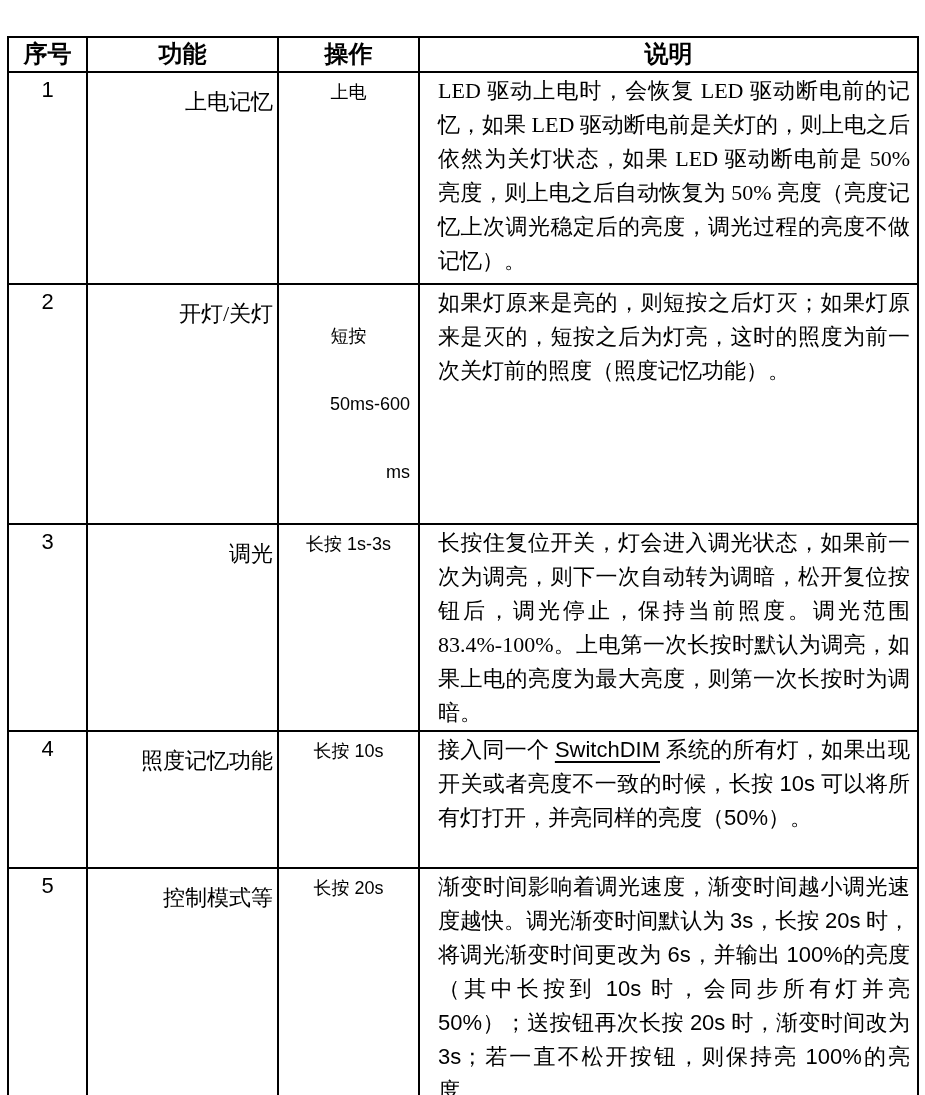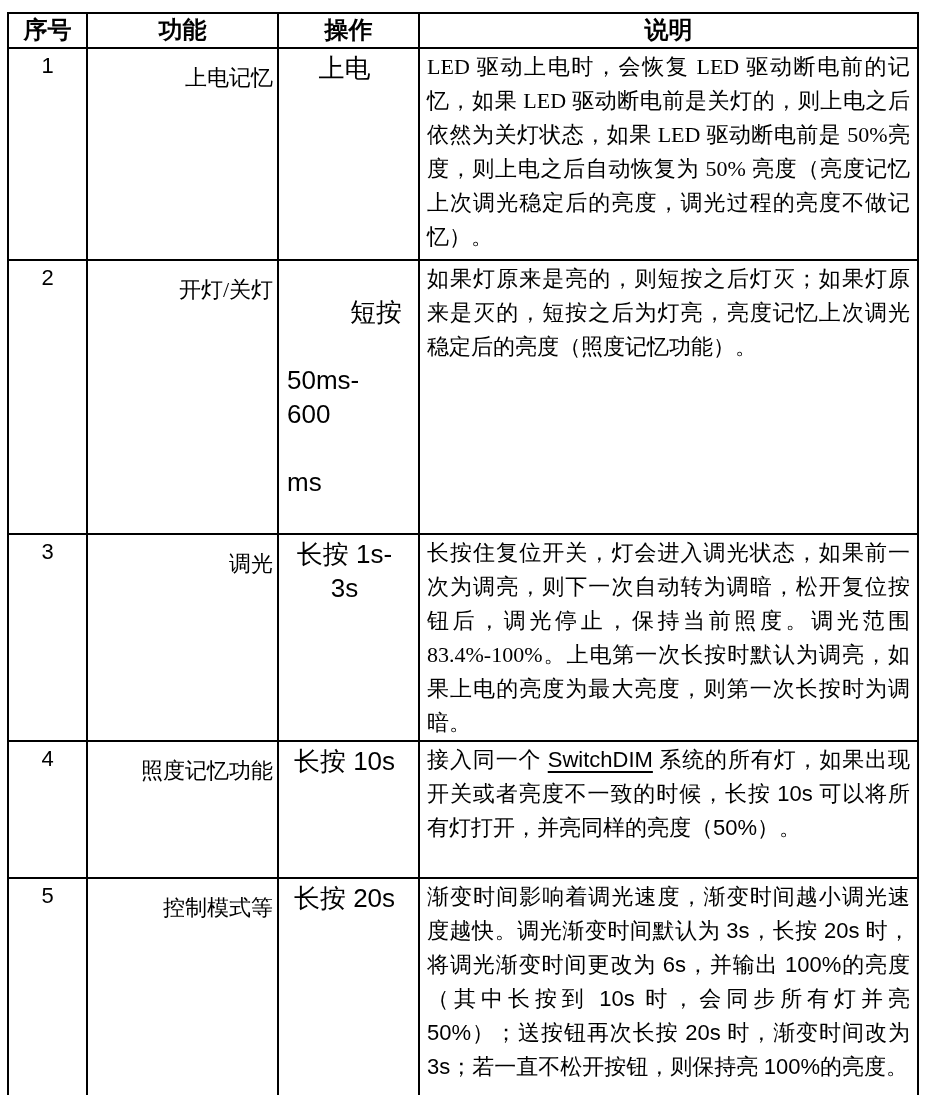--- a/index.html
+++ b/index.html
@@ -1,21 +1,21 @@
 <!DOCTYPE html>
 <html><head>
 <meta charset="utf-8">
 <style>
   html,body { margin:0; padding:0; }
   body {
     width:925px; height:1095px; background:#ffffff; color:#000000;
     font-family:"Liberation Serif","DejaVu Serif",serif;
     overflow:hidden;
   }
-  .page { position:relative; width:925px; height:919px; background:#ffffff; }
+  .page { position:relative; width:925px; height:919px; background:#ffffff;margin-top:24px; }
   table.spec {
     position:absolute; left:7px; top:12px; width:910px;
     border-collapse:collapse; table-layout:fixed;
   }
   td,th { border:2px solid #000000; vertical-align:top; overflow:hidden; }
   th {
     font-size:24px; font-weight:bold; text-align:center;
     padding:1px 0 2px 0; line-height:30px;
     font-family:"Liberation Serif","DejaVu Serif",serif;
   }
@@ -28,32 +28,32 @@
   tr.r6 { height:103px; }
   td.num {
     text-align:center; font-size:22px; padding-top:4px;
     font-family:"Liberation Sans","DejaVu Sans",sans-serif;
   }
   td.func {
     text-align:right; font-size:22px; line-height:34px;
     white-space:pre-line; padding:12px 4px 0 4px;
   }
   td.op {
-    text-align:center; font-size:26px; line-height:34px;
-    white-space:pre-line; padding:2px 16px 0 8px;
+    text-align:center; font-size:18px; line-height:34px;
+    white-space:pre-line; padding:2px 8px 0 8px;
     font-family:"Liberation Sans","DejaVu Sans",sans-serif;
   }
   td.desc {
     font-size:22px; line-height:34px; text-align:justify;
-    padding:1px 7px 0 7px;
+    padding:1px 7px 0 18px;
   }
   .pad1 { padding-top:36px; }
   td.op2 { vertical-align:middle; padding-top:0; }
-  .op2 .l1 { text-align:right; }
-  .op2 .l2, .op2 .l3 { text-align:left; }
+  .op2 .l1 { }
+  .op2 .l2, .op2 .l3 { text-align:right; }
   .lat { font-family:"Liberation Sans","DejaVu Sans",sans-serif; }
   .wavy {
     text-decoration-line:underline;
     text-decoration-style:wavy;
     text-decoration-color:#cc0000;
     text-decoration-thickness:1px;
     text-underline-offset:4px;
     text-decoration:underline;
   }
 </style>
@@ -82,21 +82,21 @@
       <td class="desc">LED 驱动上电时，会恢复 LED 驱动断电前的记忆，如果 LED 驱动断电前是关灯的，则上电之后依然为关灯状态，如果 LED 驱动断电前是 50%亮度，则上电之后自动恢复为 50% 亮度（亮度记忆上次调光稳定后的亮度，调光过程的亮度不做记忆）。</td>
     </tr>
     <tr class="r2">
       <td class="num">2</td>
       <td class="func pad1">开灯/关灯</td>
       <td class="op op2">
         <div class="l1">短按</div>
         <div class="l2">50ms-600</div>
         <div class="l3">ms</div>
       </td>
-      <td class="desc">如果灯原来是亮的，则短按之后灯灭；如果灯原来是灭的，短按之后为灯亮，亮度记忆上次调光稳定后的亮度（照度记忆功能）。</td>
+      <td class="desc">如果灯原来是亮的，则短按之后灯灭；如果灯原来是灭的，短按之后为灯亮，这时的照度为前一次关灯前的照度（照度记忆功能）。</td>
     </tr>
     <tr class="r3">
       <td class="num">3</td>
       <td class="func">调光</td>
       <td class="op pad1">长按 1s-3s</td>
       <td class="desc">长按住复位开关，灯会进入调光状态，如果前一次为调亮，则下一次自动转为调暗，松开复位按钮后，调光停止，保持当前照度。调光范围 83.4%-100%。上电第一次长按时默认为调亮，如果上电的亮度为最大亮度，则第一次长按时为调暗。</td>
     </tr>
     <tr class="r4">
       <td class="num">4</td>
       <td class="func">照度记忆功能</td>

